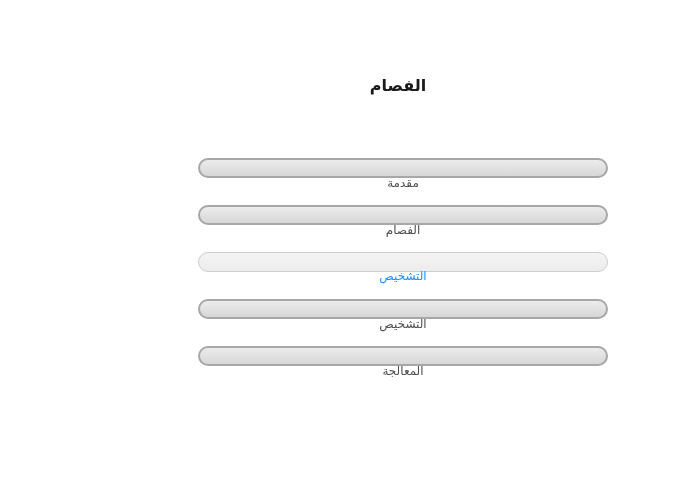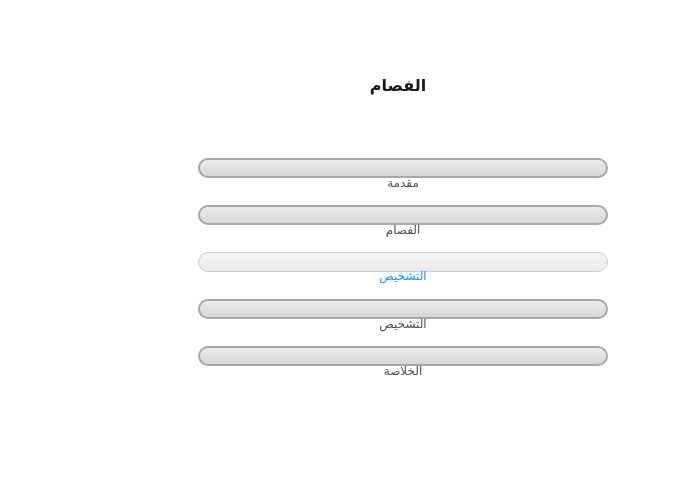--- a/index.html
+++ b/index.html
@@ -78,21 +78,21 @@
     <button class="menu-btn">
       <span>الفصام</span>
     </button>
     <button class="menu-btn active">
       <span>التشخيص</span>
     </button>
     <button class="menu-btn">
       <span>التشخيص</span>
     </button>
     <button class="menu-btn">
-      <span>الخلاصة</span>
+      <span>المعالجة</span>
     </button>
   </nav>
 
   <div class="progress" style="background: rgb(194, 194, 194);">
     <div class="progress-fill" style="width: 45.4%; background: rgb(10, 132, 255); right: 0px;"></div>
   </div>
 
 </div>
 
 </body></html>

